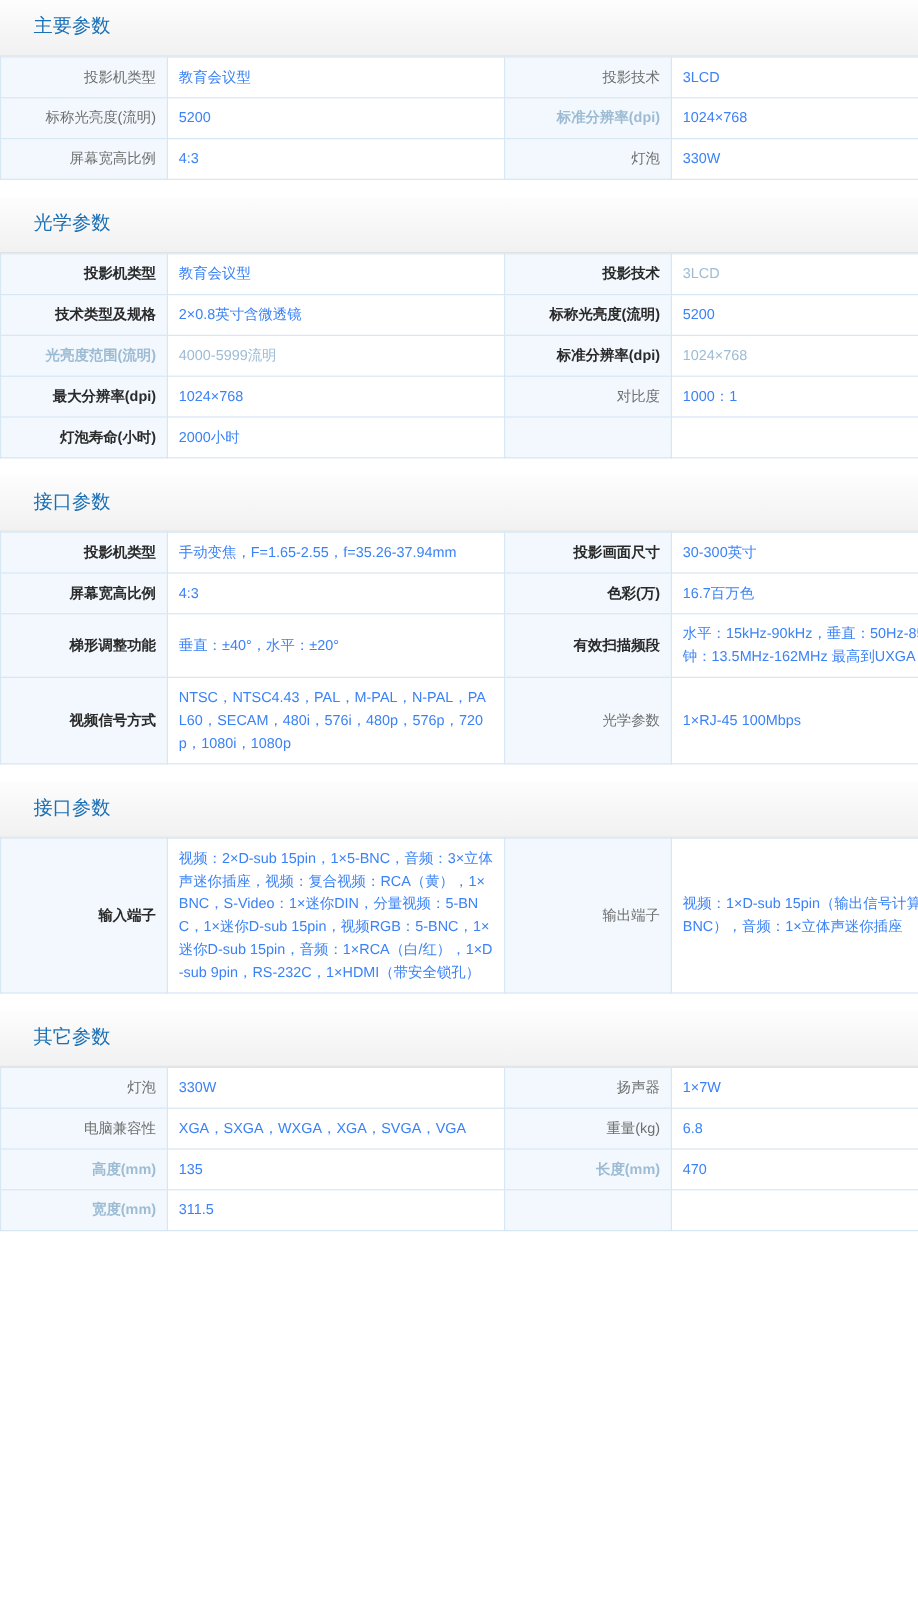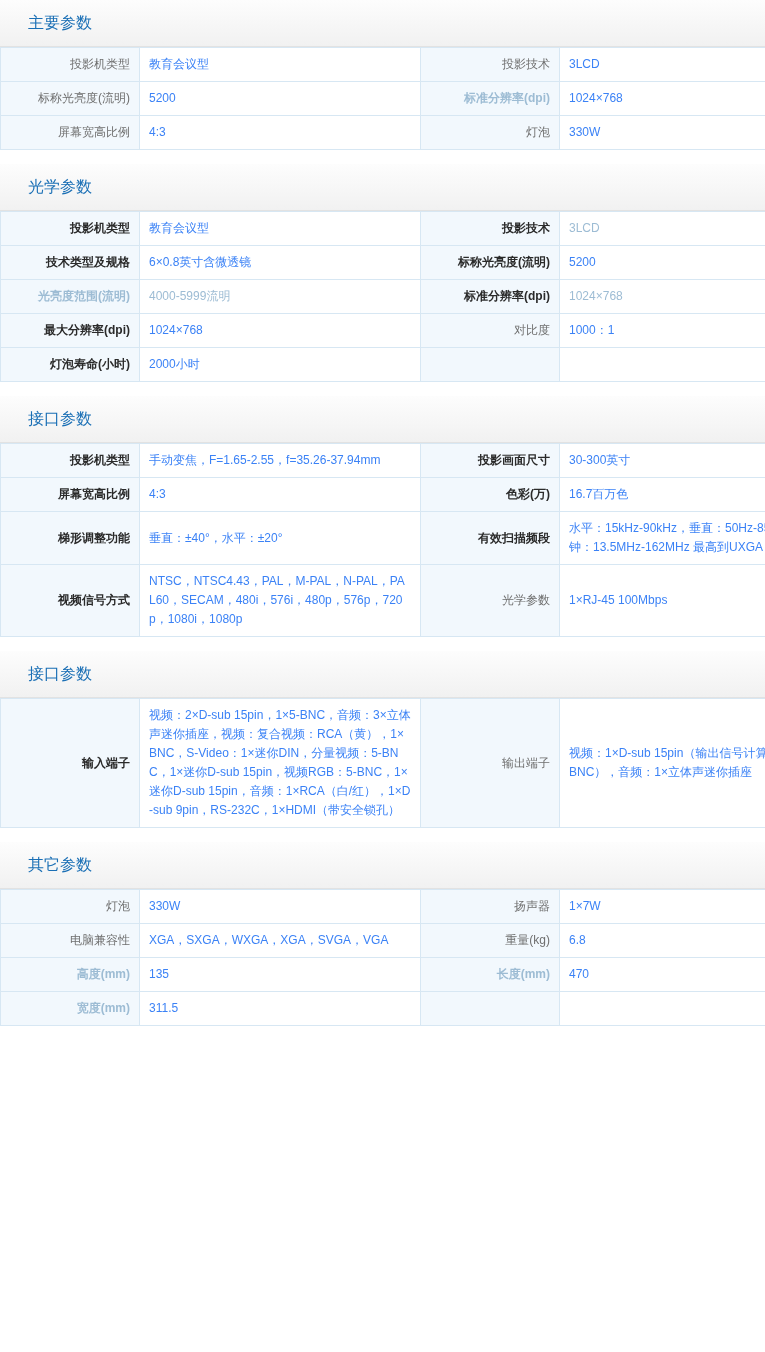--- a/index.html
+++ b/index.html
@@ -108,21 +108,21 @@
       <table class="spec">
         <tbody>
           <tr>
             <td class="label b">投影机类型</td>
             <td class="value">教育会议型</td>
             <td class="label b">投影技术</td>
             <td class="value lt">3LCD</td>
           </tr>
           <tr>
             <td class="label b">技术类型及规格</td>
-            <td class="value">6×0.8英寸含微透镜</td>
+            <td class="value">2×0.8英寸含微透镜</td>
             <td class="label b">标称光亮度(流明)</td>
             <td class="value">5200</td>
           </tr>
           <tr>
             <td class="label lt">光亮度范围(流明)</td>
             <td class="value lt">4000-5999流明</td>
             <td class="label b">标准分辨率(dpi)</td>
             <td class="value lt">1024×768</td>
           </tr>
           <tr>

